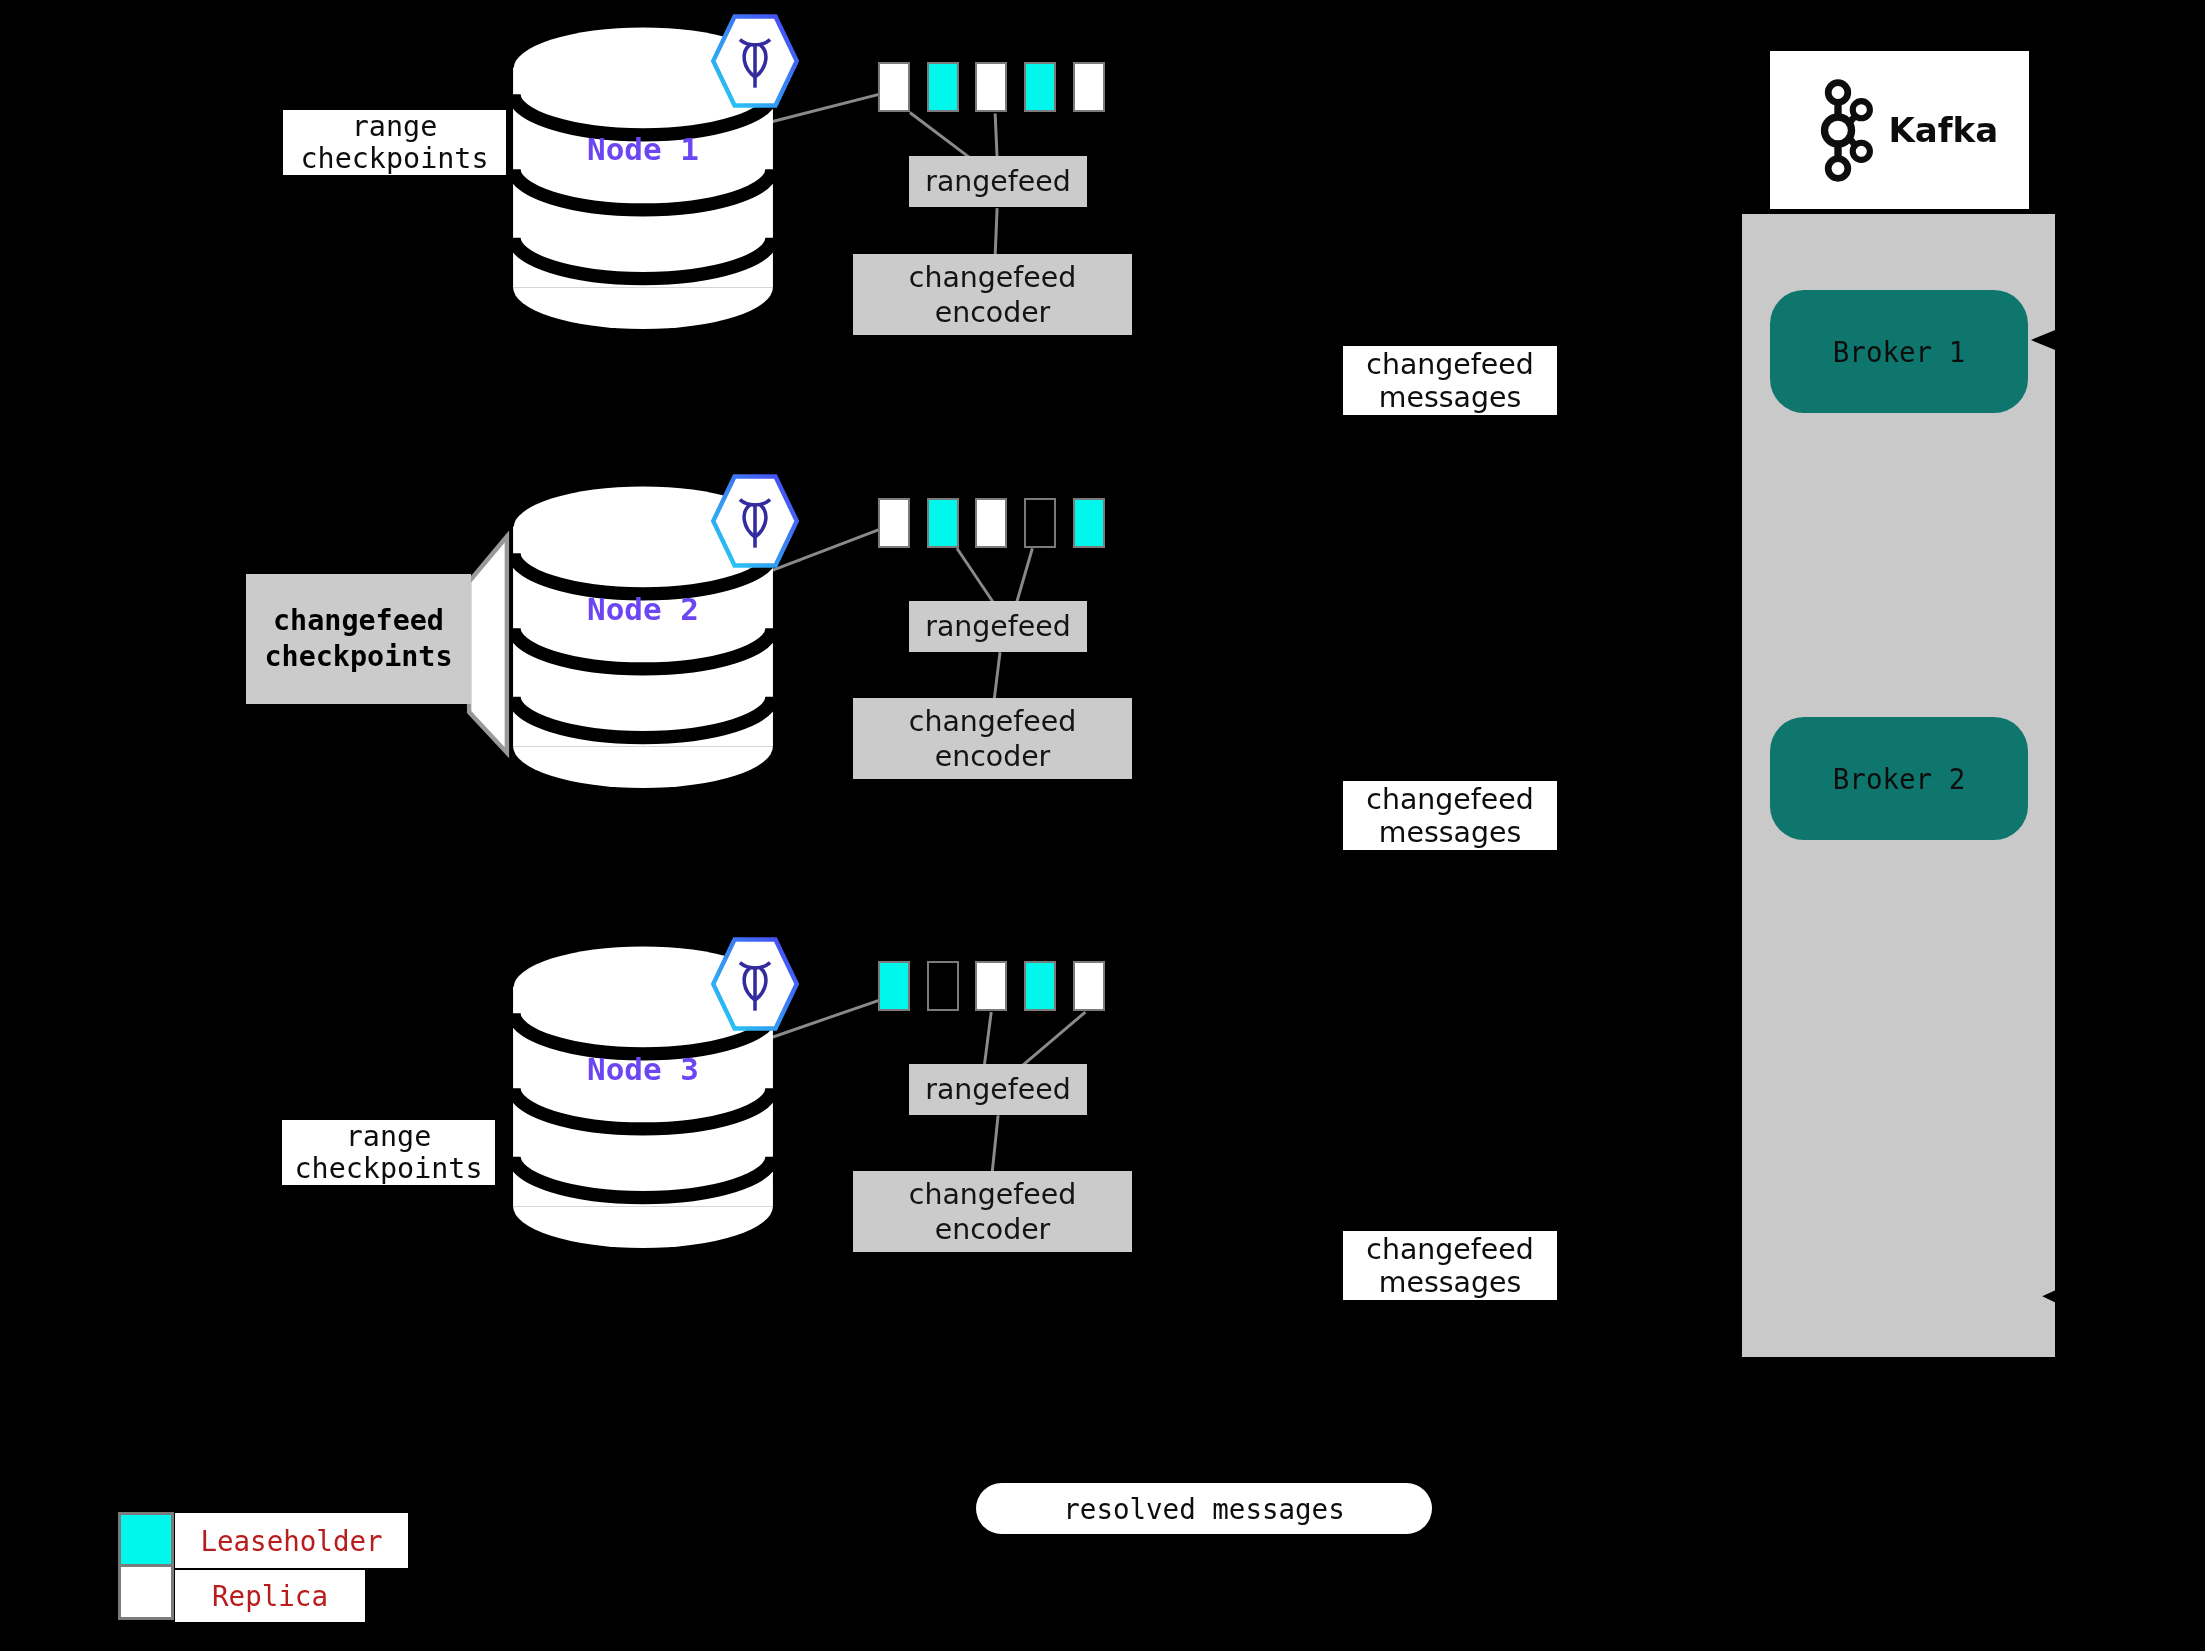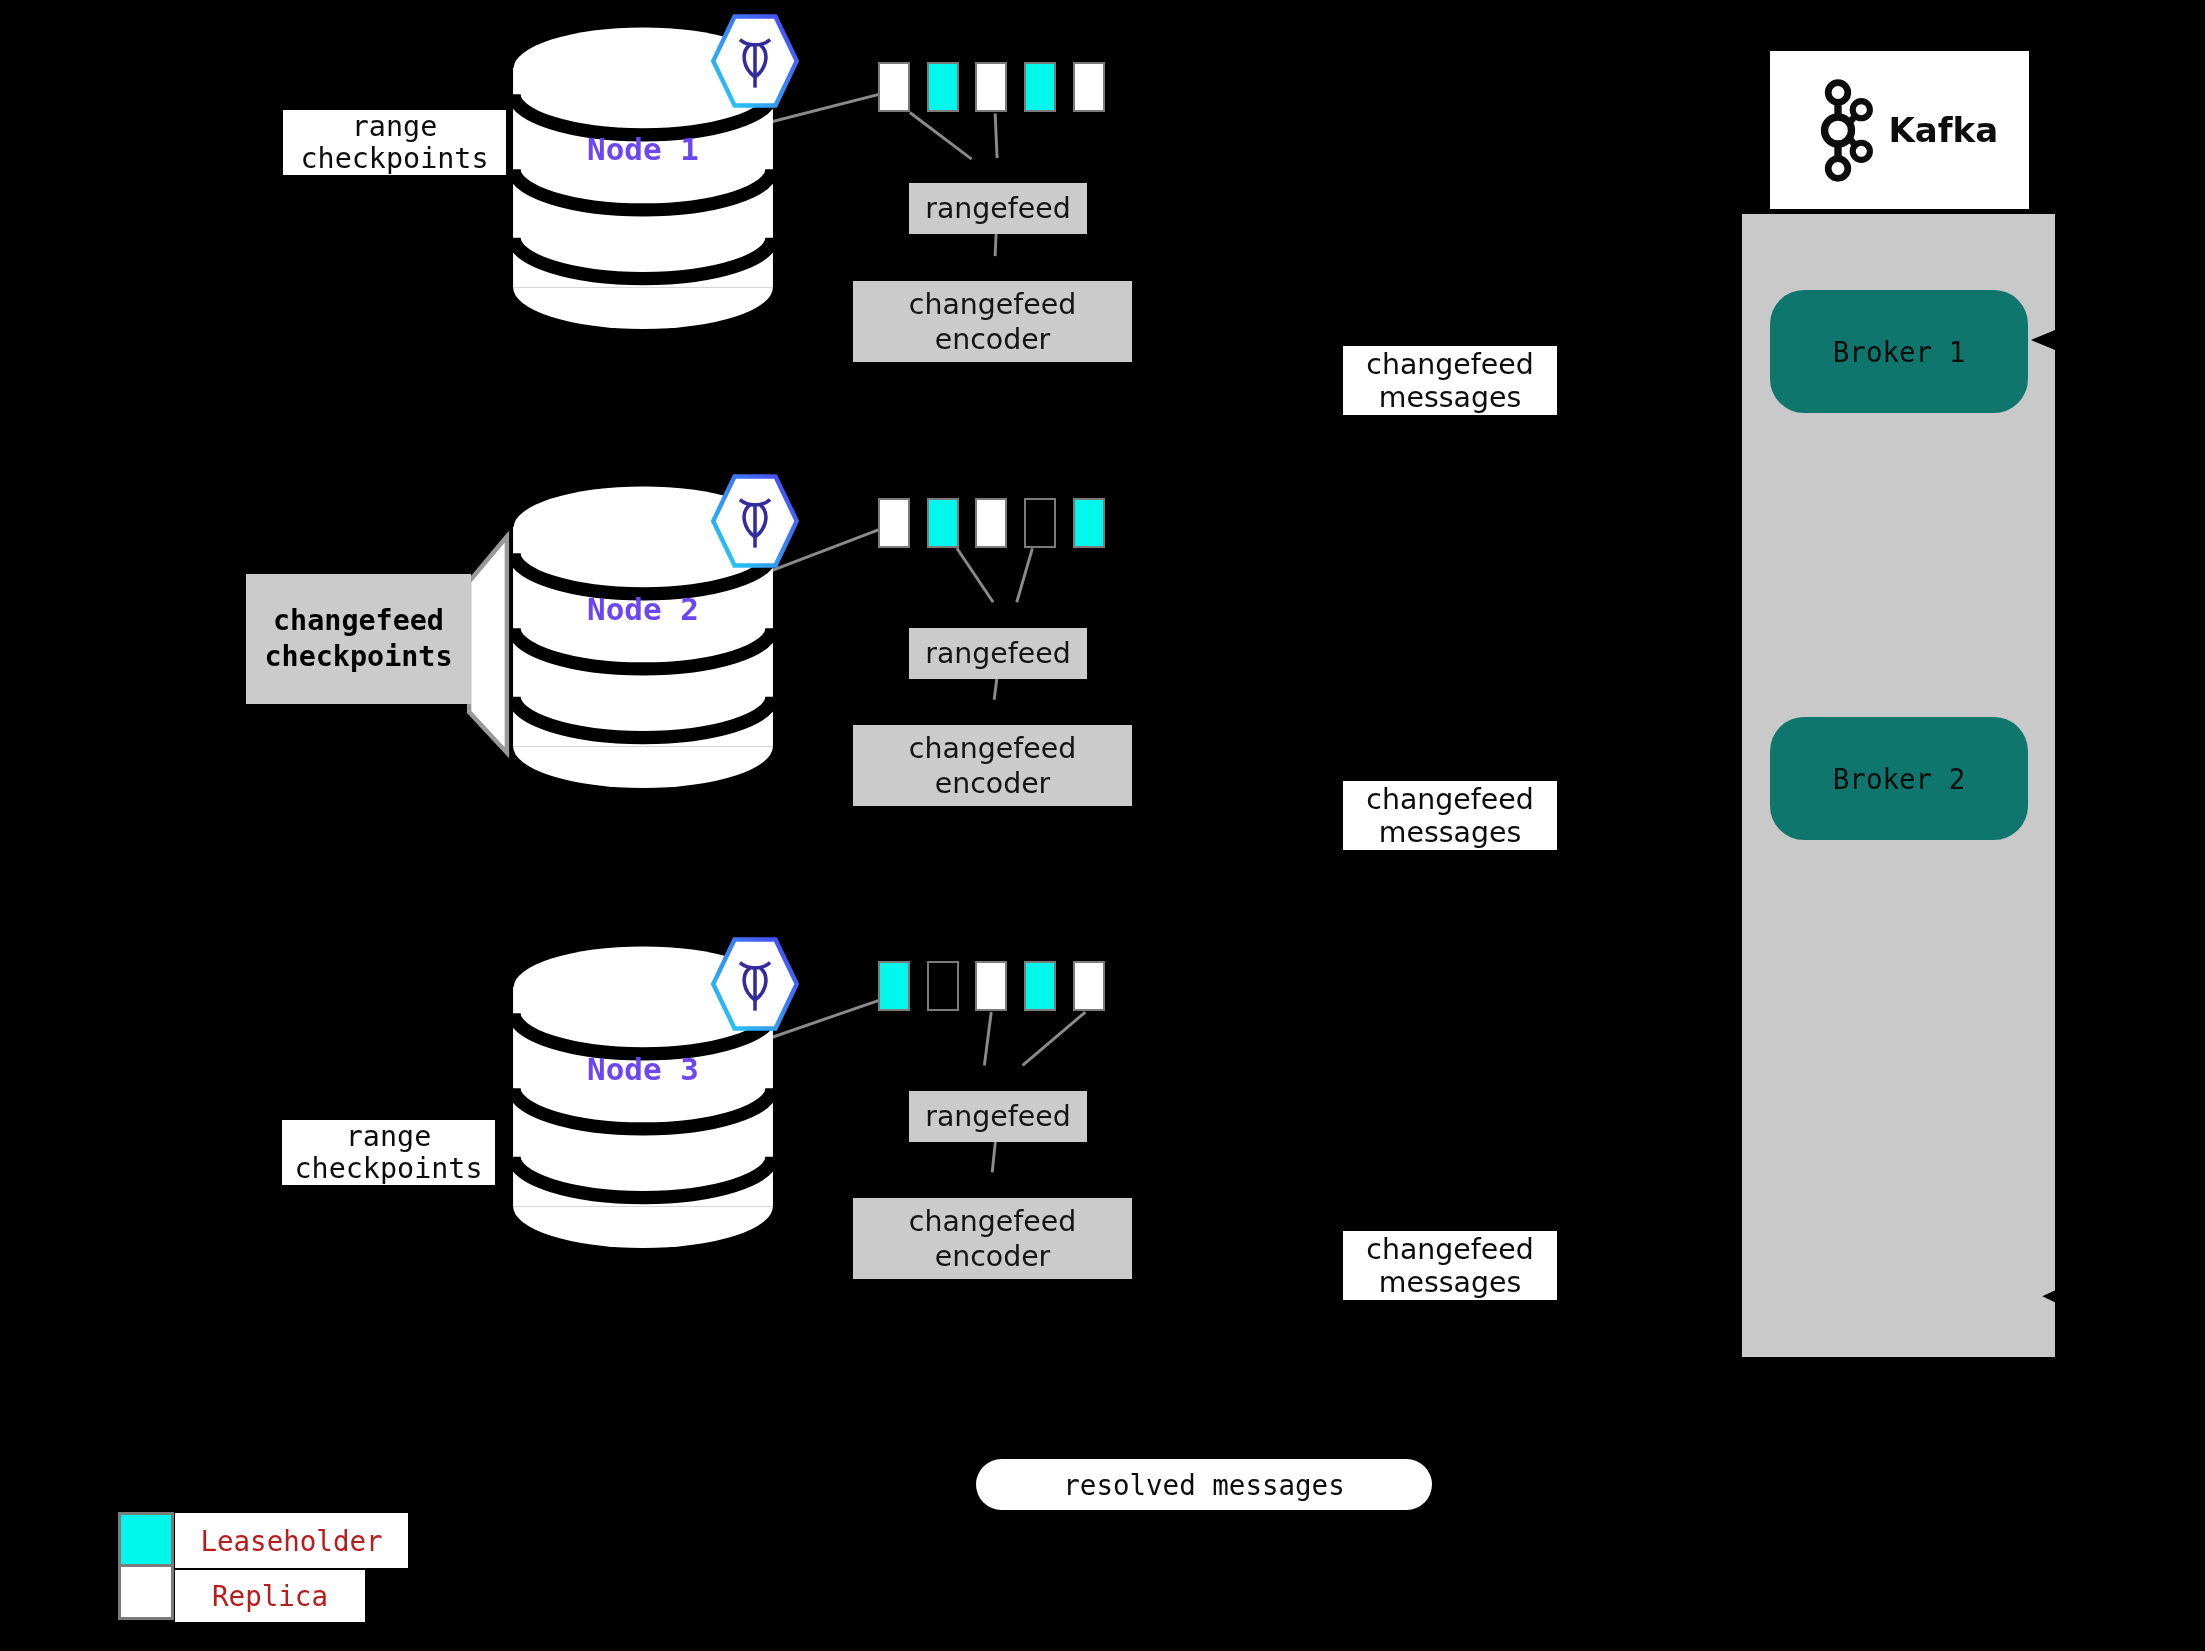--- a/index.html
+++ b/index.html
@@ -8,21 +8,21 @@
   .abs{position:absolute;}
   svg.layer{position:absolute;left:0;top:0;pointer-events:none;}
 
   
   .wlabel{background:#fff;color:#0d0d0d;display:flex;flex-direction:column;
           align-items:center;justify-content:center;
           font-size:28.4px;line-height:32px;z-index:3;}
   
   .gbox{background:var(--boxgray);color:#141414;display:flex;flex-direction:column;
         align-items:center;justify-content:center;text-align:center;
-        font-family:"DejaVu Sans",sans-serif;font-size:28.4px;line-height:35px;z-index:3;margin-top:27px;}
+        font-family:"DejaVu Sans",sans-serif;font-size:28.4px;line-height:35px;z-index:3;}
   .msgs{background:#fff;color:#0d0d0d;display:flex;flex-direction:column;align-items:center;
         justify-content:center;text-align:center;font-family:"DejaVu Sans",sans-serif;
         font-size:28.4px;line-height:33px;z-index:3;}
 
   .cyl{z-index:2;}
   .node-label{color:var(--nodepurple);font-weight:bold;font-size:31px;text-align:center;z-index:4;}
   .hex{z-index:5;}
 
   .ranges{display:flex;gap:16.7px;z-index:3;}
   .range-box{width:32px;height:50px;border:2.9px solid var(--rangeborder);box-sizing:border-box;}
@@ -31,21 +31,21 @@
   .range-box.empty{background:transparent;}
 
   .kafka-logo{background:#fff;display:flex;align-items:center;justify-content:center;
               gap:13.7px;z-index:3;}
   .kafka-word{font-family:"DejaVu Sans",sans-serif;font-weight:bold;color:#0d0d0d;font-size:34px;}
   .kafka-panel{background:var(--panelgray);z-index:2;}
   .broker{background:#0f766e;border-radius:34px;display:flex;align-items:center;justify-content:center;
           font-size:27.5px;color:#0d0d0d;z-index:3;}
 
   .pill{background:#fff;border-radius:29px;display:flex;align-items:center;justify-content:center;
-        font-size:27.5px;color:#0d0d0d;z-index:3;}
+        font-size:27.5px;color:#0d0d0d;z-index:3;margin-top:24px;}
 
   .legend-swatch{width:56px;height:56px;border:3.9px solid var(--rangeborder);box-sizing:border-box;z-index:3;}
   .legend-label{background:#fff;color:#b91c1c;display:flex;align-items:center;justify-content:center;
                 font-size:27.5px;z-index:3;}
 
   .coord{background:var(--boxgray);color:#000;font-weight:bold;display:flex;flex-direction:column;
          align-items:center;justify-content:center;text-align:center;font-size:28.4px;line-height:36px;z-index:3;}
 </style>
 </head>
 <body>

